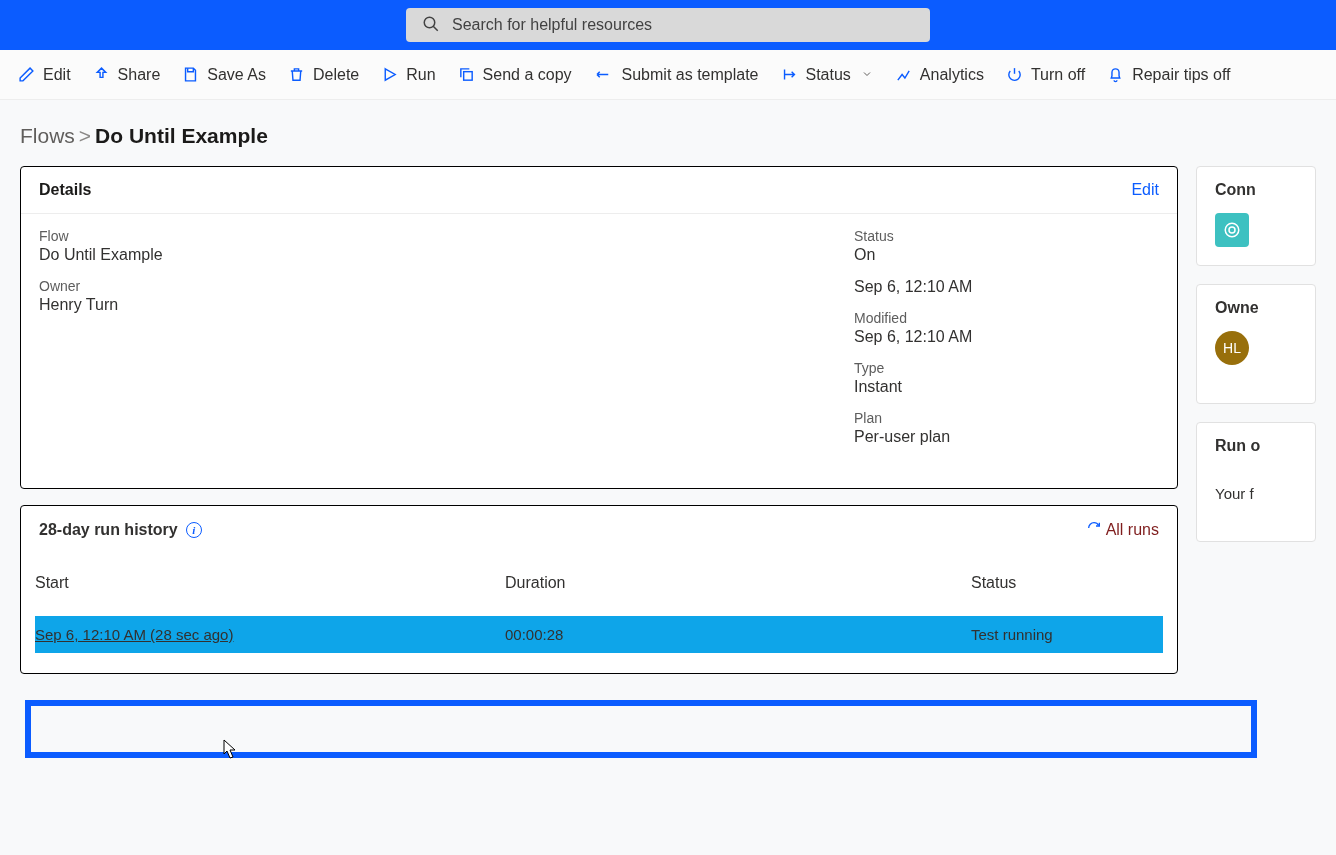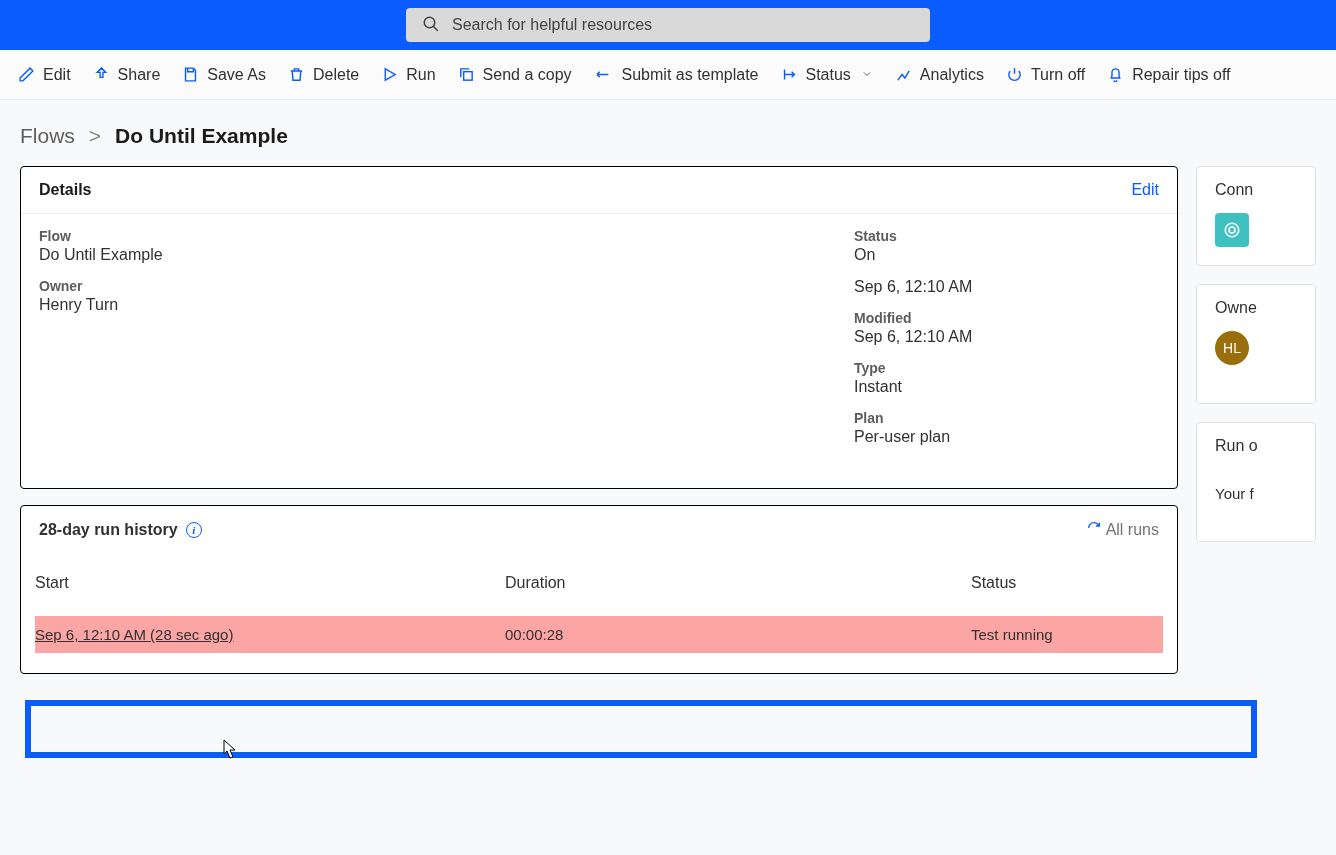--- a/index.html
+++ b/index.html
@@ -57,21 +57,21 @@
     color: #323130;
     cursor: pointer;
   }
   .cmd .ic { color: #0b5cff; display: inline-flex; }
   .chev { color: #605e5c; margin-left: 2px; }
 
   .breadcrumb {
     padding: 24px 20px 18px 20px;
     display: flex;
     align-items: center;
-    gap: 14px;
+    gap: 4px;
     font-size: 21px;
   }
   .bc-root { color: #605e5c; }
   .bc-sep { color: #8a8886; }
   .bc-leaf { font-weight: 600; color: #1b1a19; }
 
   .content {
     padding: 0 20px;
     display: flex;
     gap: 18px;
@@ -106,38 +106,38 @@
   }
   .card-header .link { color: #0b5cff; font-weight: 400; cursor: pointer; }
   .details-body {
     border-top: 1px solid #ededed;
     padding: 14px 18px 28px 18px;
     display: flex;
   }
   .det-col-left { flex: 0 0 815px; }
   .det-col-right { flex: 1; }
   .kv { margin-bottom: 14px; }
-  .kv-label { font-size: 14px; color: #5d5d5d; margin-bottom: 2px; font-weight: bold; }
+  .kv-label { font-size: 14px; color: #5d5d5d; margin-bottom: 2px; }
   .kv-value { font-size: 16px; color: #323130; }
 
   .run-header {
     display: flex;
     align-items: center;
     justify-content: space-between;
     padding: 14px 18px;
   }
   .run-title { font-weight: 600; font-size: 16px; display: flex; align-items: center; gap: 8px; }
   .info-icn {
     width: 16px; height: 16px; border: 1px solid #0b5cff; border-radius: 50%;
     display: inline-flex; align-items: center; justify-content: center;
     color: #0b5cff; font-size: 11px; font-style: italic; font-family: serif;
   }
   .allruns {
     display: flex; align-items: center; gap: 4px;
-    color: #737373; font-size: 16px; cursor: pointer;
+    color: #7f1d1d; font-size: 16px; cursor: pointer;
   }
 
   .run-table { padding: 20px 14px 20px 14px; }
   .rt-head {
     display: flex; font-size: 16px; color: #323130;
     padding: 0 0 24px 0;
   }
   .rt-col-start { flex: 0 0 470px; }
   .rt-col-dur   { flex: 0 0 466px; }
   .rt-col-stat  { flex: 1; }
@@ -171,21 +171,21 @@
 
   .right-card {
     background: #fff;
     border: 1px solid #e1e1e1;
     border-radius: 4px;
     padding: 14px 18px;
     width: 120px;
     overflow: hidden;
     white-space: nowrap;
   }
-  .right-card-title { font-weight: 400; font-size: 16px; margin-bottom: 14px; }
+  .right-card-title { font-weight: 700; font-size: 16px; margin-bottom: 14px; }
   .conn-ico {
     width: 34px; height: 34px; background: #3dc1c1; border-radius: 4px;
     display: inline-flex; align-items: center; justify-content: center; color: #fff;
   }
   .avatar {
     width: 34px; height: 34px; border-radius: 50%;
     background: #986f0b; color: #fff;
     display: inline-flex; align-items: center; justify-content: center;
     font-size: 14px;
   }
@@ -371,21 +371,21 @@
           <span>All runs</span>
         </div>
       </div>
       <div class="run-table">
         <div class="rt-head">
           <div class="rt-col-start">Start</div>
           <div class="rt-col-dur">Duration</div>
           <div class="rt-col-stat">Status</div>
         </div>
 
-        <div class="rt-row" style="background:#fca5a5;justify-content:space-between;">
+        <div class="rt-row" style="background:#0ea5e9;justify-content:space-between;">
           <div class="start-cell"><span class="start-link">Sep 6, 12:10 AM (28 sec ago)</span></div>
           <div class="dur-cell">00:00:28</div>
           <div class="stat-cell">Test running</div>
         </div>
 
       </div>
     </div>
   </div>
 
   <div class="right-col">

